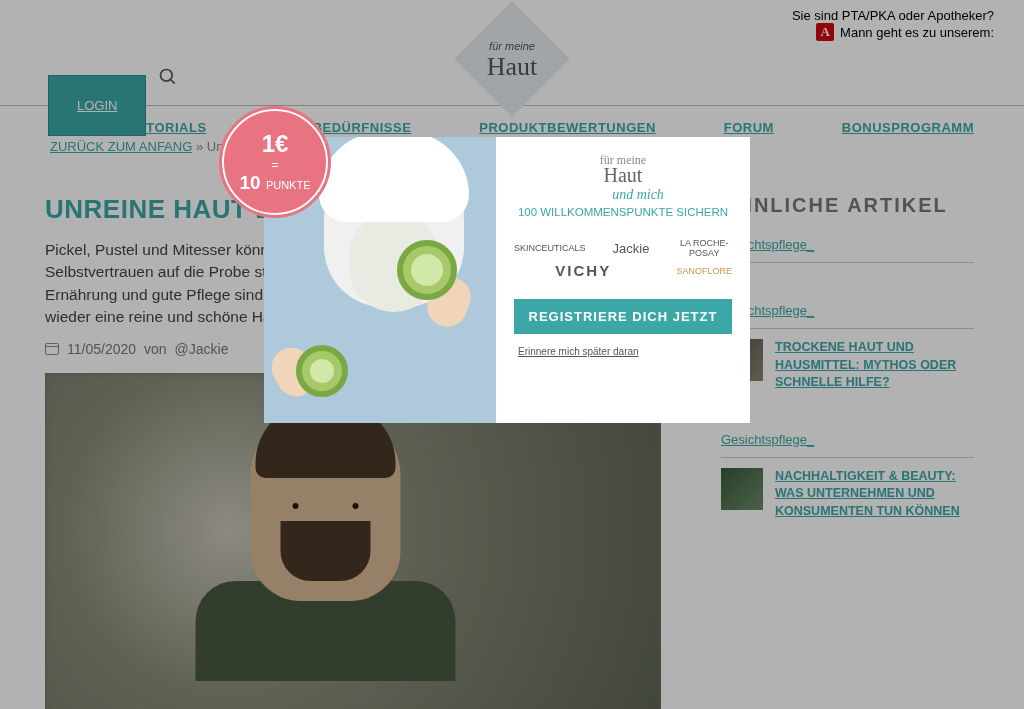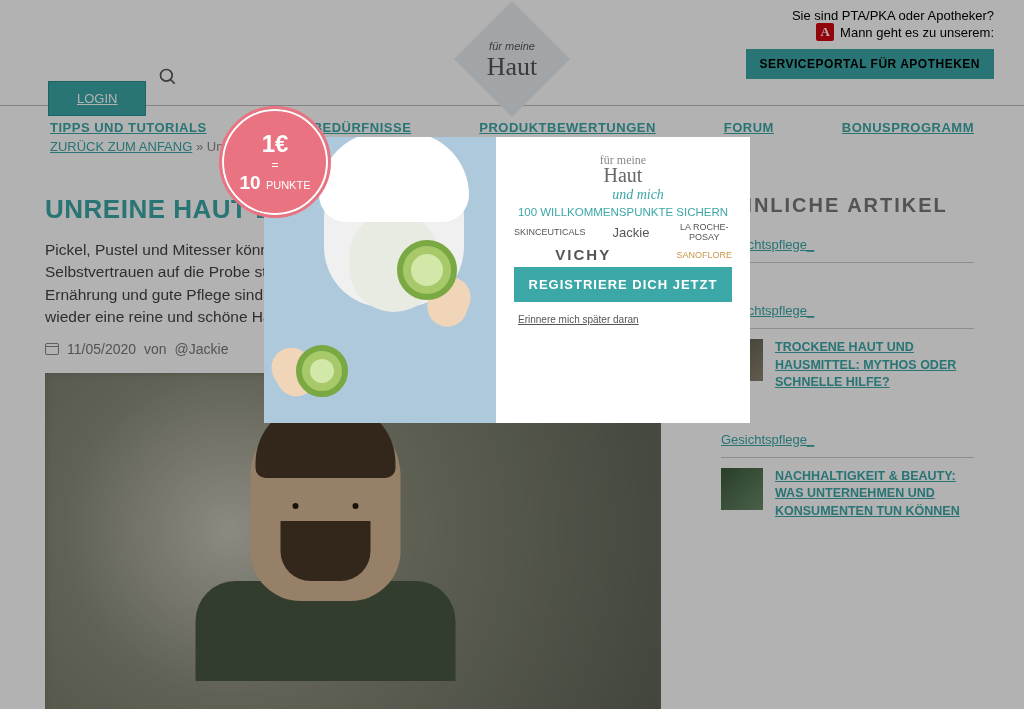--- a/index.html
+++ b/index.html
@@ -6,21 +6,21 @@
 body { font-family: Arial, sans-serif; background: #fff; width: 1024px; height: 709px; overflow: hidden; position: relative; }
 
 .page { width: 100%; height: 100%; position: relative; }
 .dimmer { position: absolute; inset: 0; background: rgba(0,0,0,0.3); z-index: 100; }
 
 
 .top-header { height: 105px; position: relative; padding: 0 20px; }
 .top-right { position: absolute; right: 30px; top: 8px; text-align: right; font-size: 13px; }
 .top-right a { color: #000; text-decoration: none; display: flex; align-items: center; justify-content: flex-end; gap: 6px; }
 .service-btn { display: inline-block; background: #3ba7a7; color: #fff; font-weight: bold; padding: 8px 14px; margin-top: 8px; font-size: 12px; letter-spacing: 0.5px; text-decoration: underline; }
-.login-btn { position: absolute; left: 48px; top: 81px; background: #3ba7a7; color: #fff; padding: 9px 28px; font-size: 13px; text-decoration: underline; border: 1px solid #2a8f8f; }
+.login-btn { position: absolute; left: 48px; top: 75px; background: #3ba7a7; color: #fff; padding: 22px 28px; font-size: 13px; text-decoration: underline; border: 1px solid #2a8f8f; }
 .search-ico { position: absolute; left: 158px; top: 67px; }
 .logo { position: absolute; left: 50%; top: 18px; transform: translateX(-50%); text-align: center; }
 .logo-diamond { width: 82px; height: 82px; background: #e9ecef; transform: rotate(45deg); margin: 0 auto; }
 .logo-text { position: absolute; top: 22px; left: 50%; transform: translateX(-50%); color: #555; }
 .logo-sub { font-size: 11px; font-style: italic; }
 .logo-main { font-size: 26px; font-family: Georgia, serif; }
 
 .divider { border-bottom: 1px solid #bbb; }
 
 .nav { display: flex; justify-content: space-between; padding: 14px 50px 4px; }
@@ -81,39 +81,38 @@
 .badge-eq { font-size: 12px; }
 .badge-10 { font-size: 19px; font-weight: bold; }
 .badge-10 span { font-size: 11px; font-weight: normal; }
 
 .modal-right { flex: 1; padding: 16px 18px; text-align: center; display: flex; flex-direction: column; }
 .modal-logo { font-family: Georgia, serif; color: #888; font-size: 12px; }
 .modal-logo .haut { font-size: 20px; color: #666; display: block; margin-top: -4px; }
 .modal-logo .mich { color: #3ba7a7; font-style: italic; font-size: 14px; font-family: cursive; margin-left: 30px; }
 .modal-txt1 { font-size: 11.5px; color: #555; margin-top: 12px; line-height: 1.4; }
 .modal-txt2 { font-size: 11.5px; color: #3ba7a7; font-weight: normal; margin-top: 3px; }
-.brands { display: grid; grid-template-columns: repeat(3,1fr); gap: 4px 24px; margin: 4px 0; font-size: 9px; color: #555; align-items: center; }
+.brands { display: grid; grid-template-columns: repeat(3,1fr); gap: 4px 24px; margin: 20px 0; font-size: 9px; color: #555; align-items: center; }
 .brands .vichy { font-size: 15px; letter-spacing: 2px; font-weight: bold; grid-column: 1 / 3; }
 .reg-btn { background: #3ba7a7; color: #fff; padding: 10px; font-size: 13px; font-weight: bold; letter-spacing: 1px; border: none; cursor: pointer; }
 .later { font-size: 10px; color: #555; text-decoration: underline; margin-top: 12px; text-align: left; margin-left: 4px; }
 
 svg.mag { width: 20px; height: 20px; }
 </style>
 </head>
 <body>
 
 <div class="page">
   <div class="top-header">
     <div class="top-right">
       <div>Sie sind PTA/PKA oder Apotheker?</div>
       <a href="#">
         <span class="pharm-ico">A</span>
         <span>Mann geht es zu unserem:</span>
       </a>
-      <a href="#" class="service-btn">SERVICEPORTAL FÜR APOTHEKEN</a>
     </div>
     <a href="#" class="login-btn">LOGIN</a>
     <span class="search-ico">
       <svg class="mag" viewBox="0 0 24 24" fill="none" stroke="#555" stroke-width="2">
           <circle cx="10" cy="10" r="7"></circle>
           <line x1="20" y1="20" x2="15" y2="15"></line>
         </svg>
     </span>
     <div class="logo">
       <div class="logo-diamond"></div>

